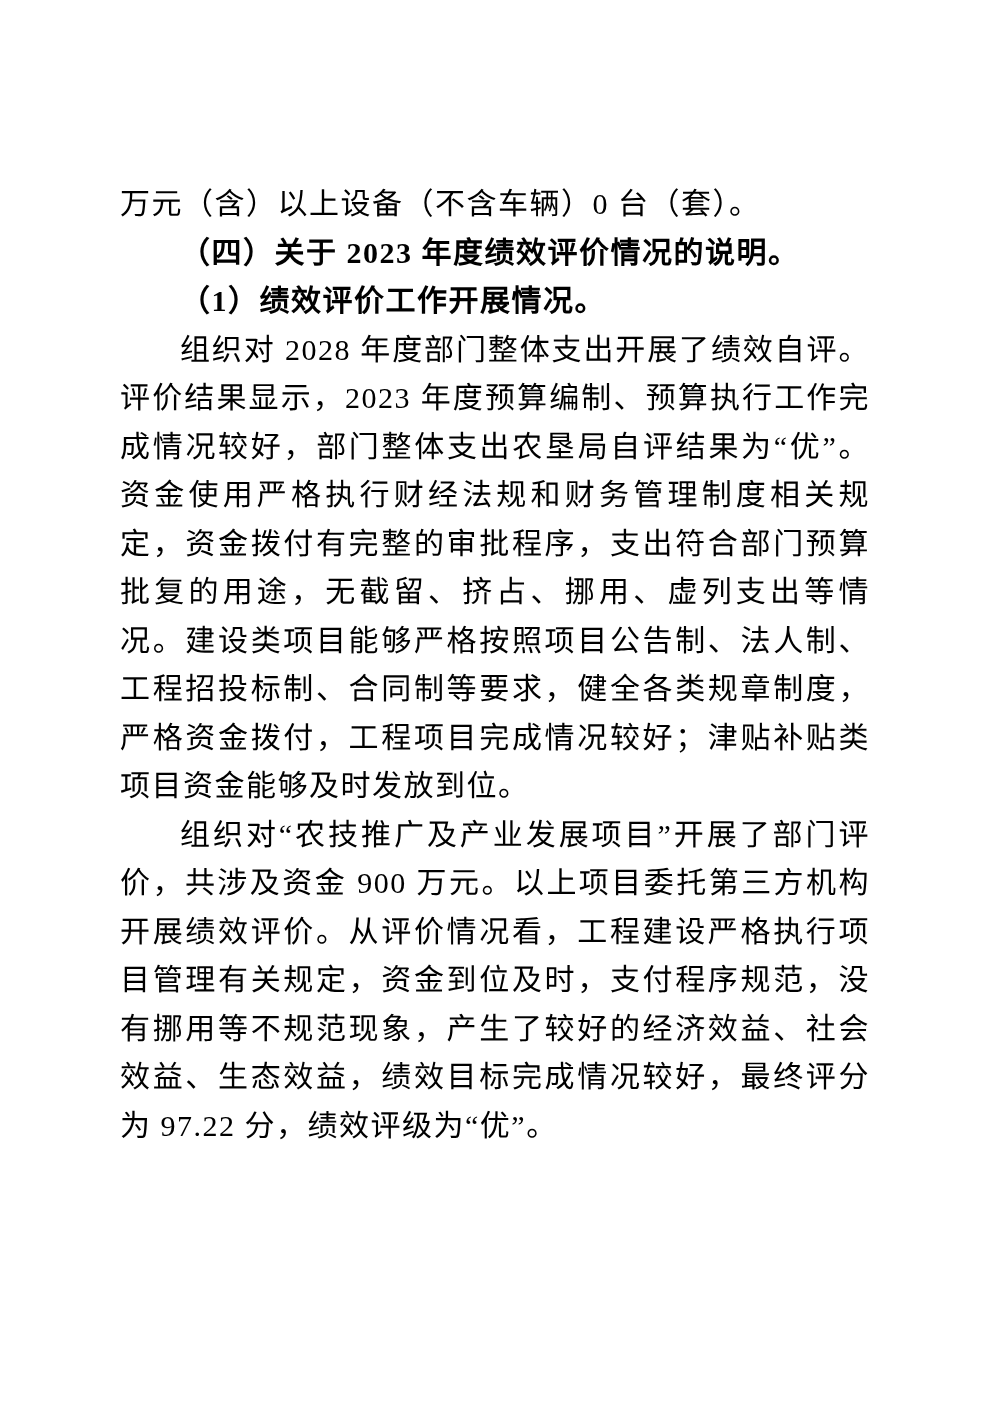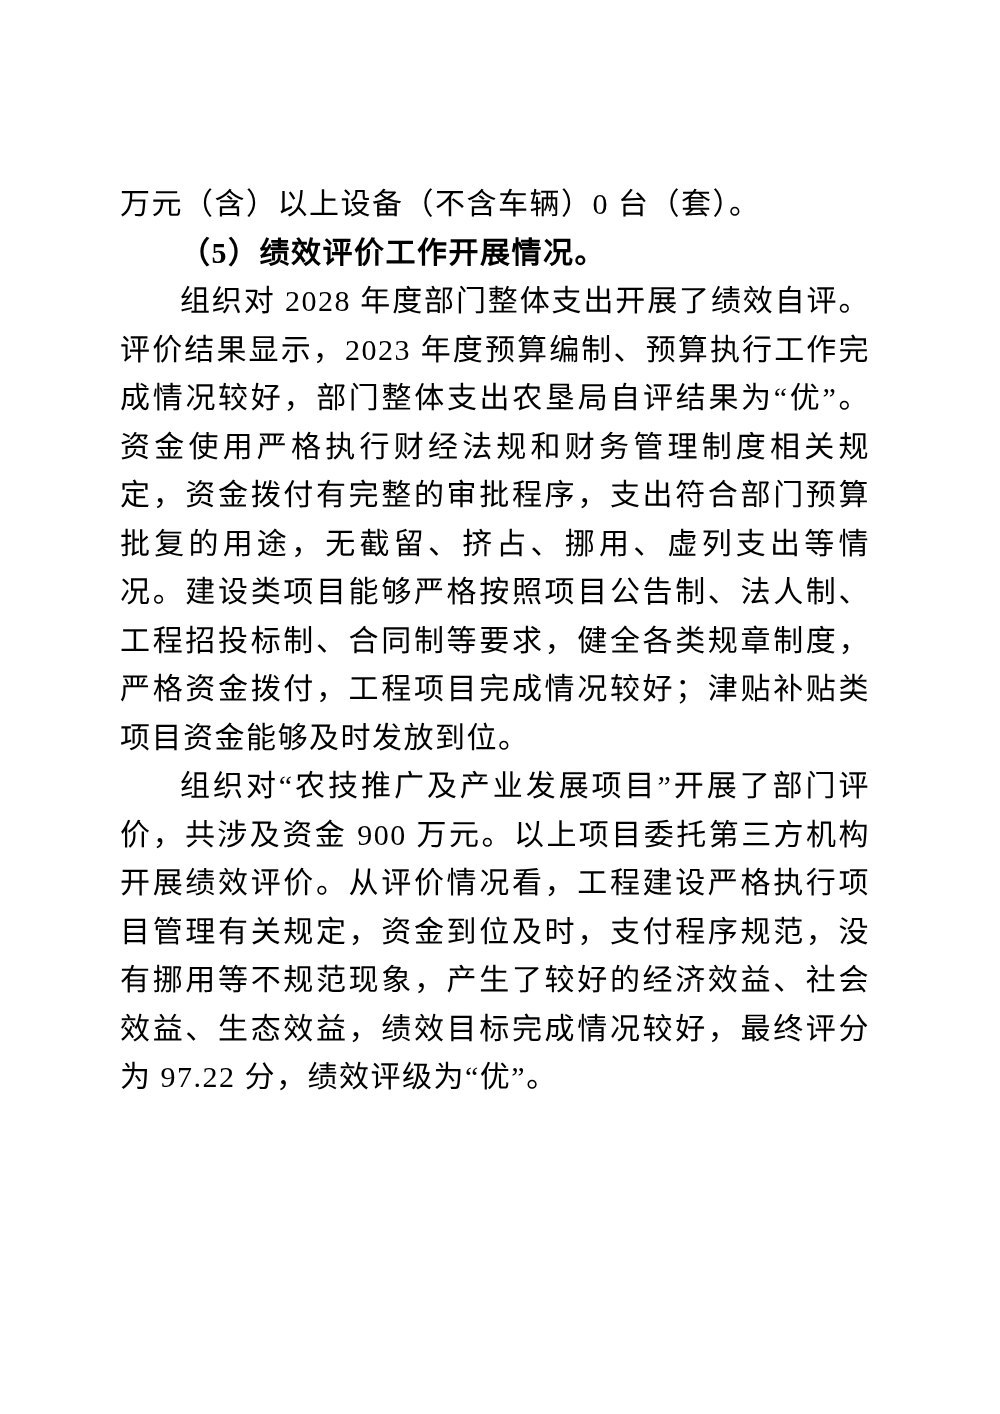--- a/index.html
+++ b/index.html
@@ -47,18 +47,19 @@
     color: #ef4444;
     font-family: "Liberation Serif", "DejaVu Serif", serif;
   }
 </style>
 </head>
 <body>
 
 <div class="page">
   <div class="content">
     <p class="para-plain">万元（含）以上设备（不含车辆）0 台（套）。</p>
-    <p class="para-heading">（5）绩效评价工作开展情况。</p>
+    <p class="para-heading">（四）关于 2023 年度绩效评价情况的说明。</p>
+    <p class="para-heading">（1）绩效评价工作开展情况。</p>
     <p class="para-indent">组织对 2028 年度部门整体支出开展了绩效自评。评价结果显示，2023 年度预算编制、预算执行工作完成情况较好，部门整体支出农垦局自评结果为“优”。资金使用严格执行财经法规和财务管理制度相关规定，资金拨付有完整的审批程序，支出符合部门预算批复的用途，无截留、挤占、挪用、虚列支出等情况。建设类项目能够严格按照项目公告制、法人制、工程招投标制、合同制等要求，健全各类规章制度，严格资金拨付，工程项目完成情况较好；津贴补贴类项目资金能够及时发放到位。</p>
     <p class="para-indent">组织对“农技推广及产业发展项目”开展了部门评价，共涉及资金 900 万元。以上项目委托第三方机构开展绩效评价。从评价情况看，工程建设严格执行项目管理有关规定，资金到位及时，支付程序规范，没有挪用等不规范现象，产生了较好的经济效益、社会效益、生态效益，绩效目标完成情况较好，最终评分为 97.22 分，绩效评级为“优”。</p>
   </div>
   <div class="page-number">-21-</div>
 </div>
 
 </body></html>

